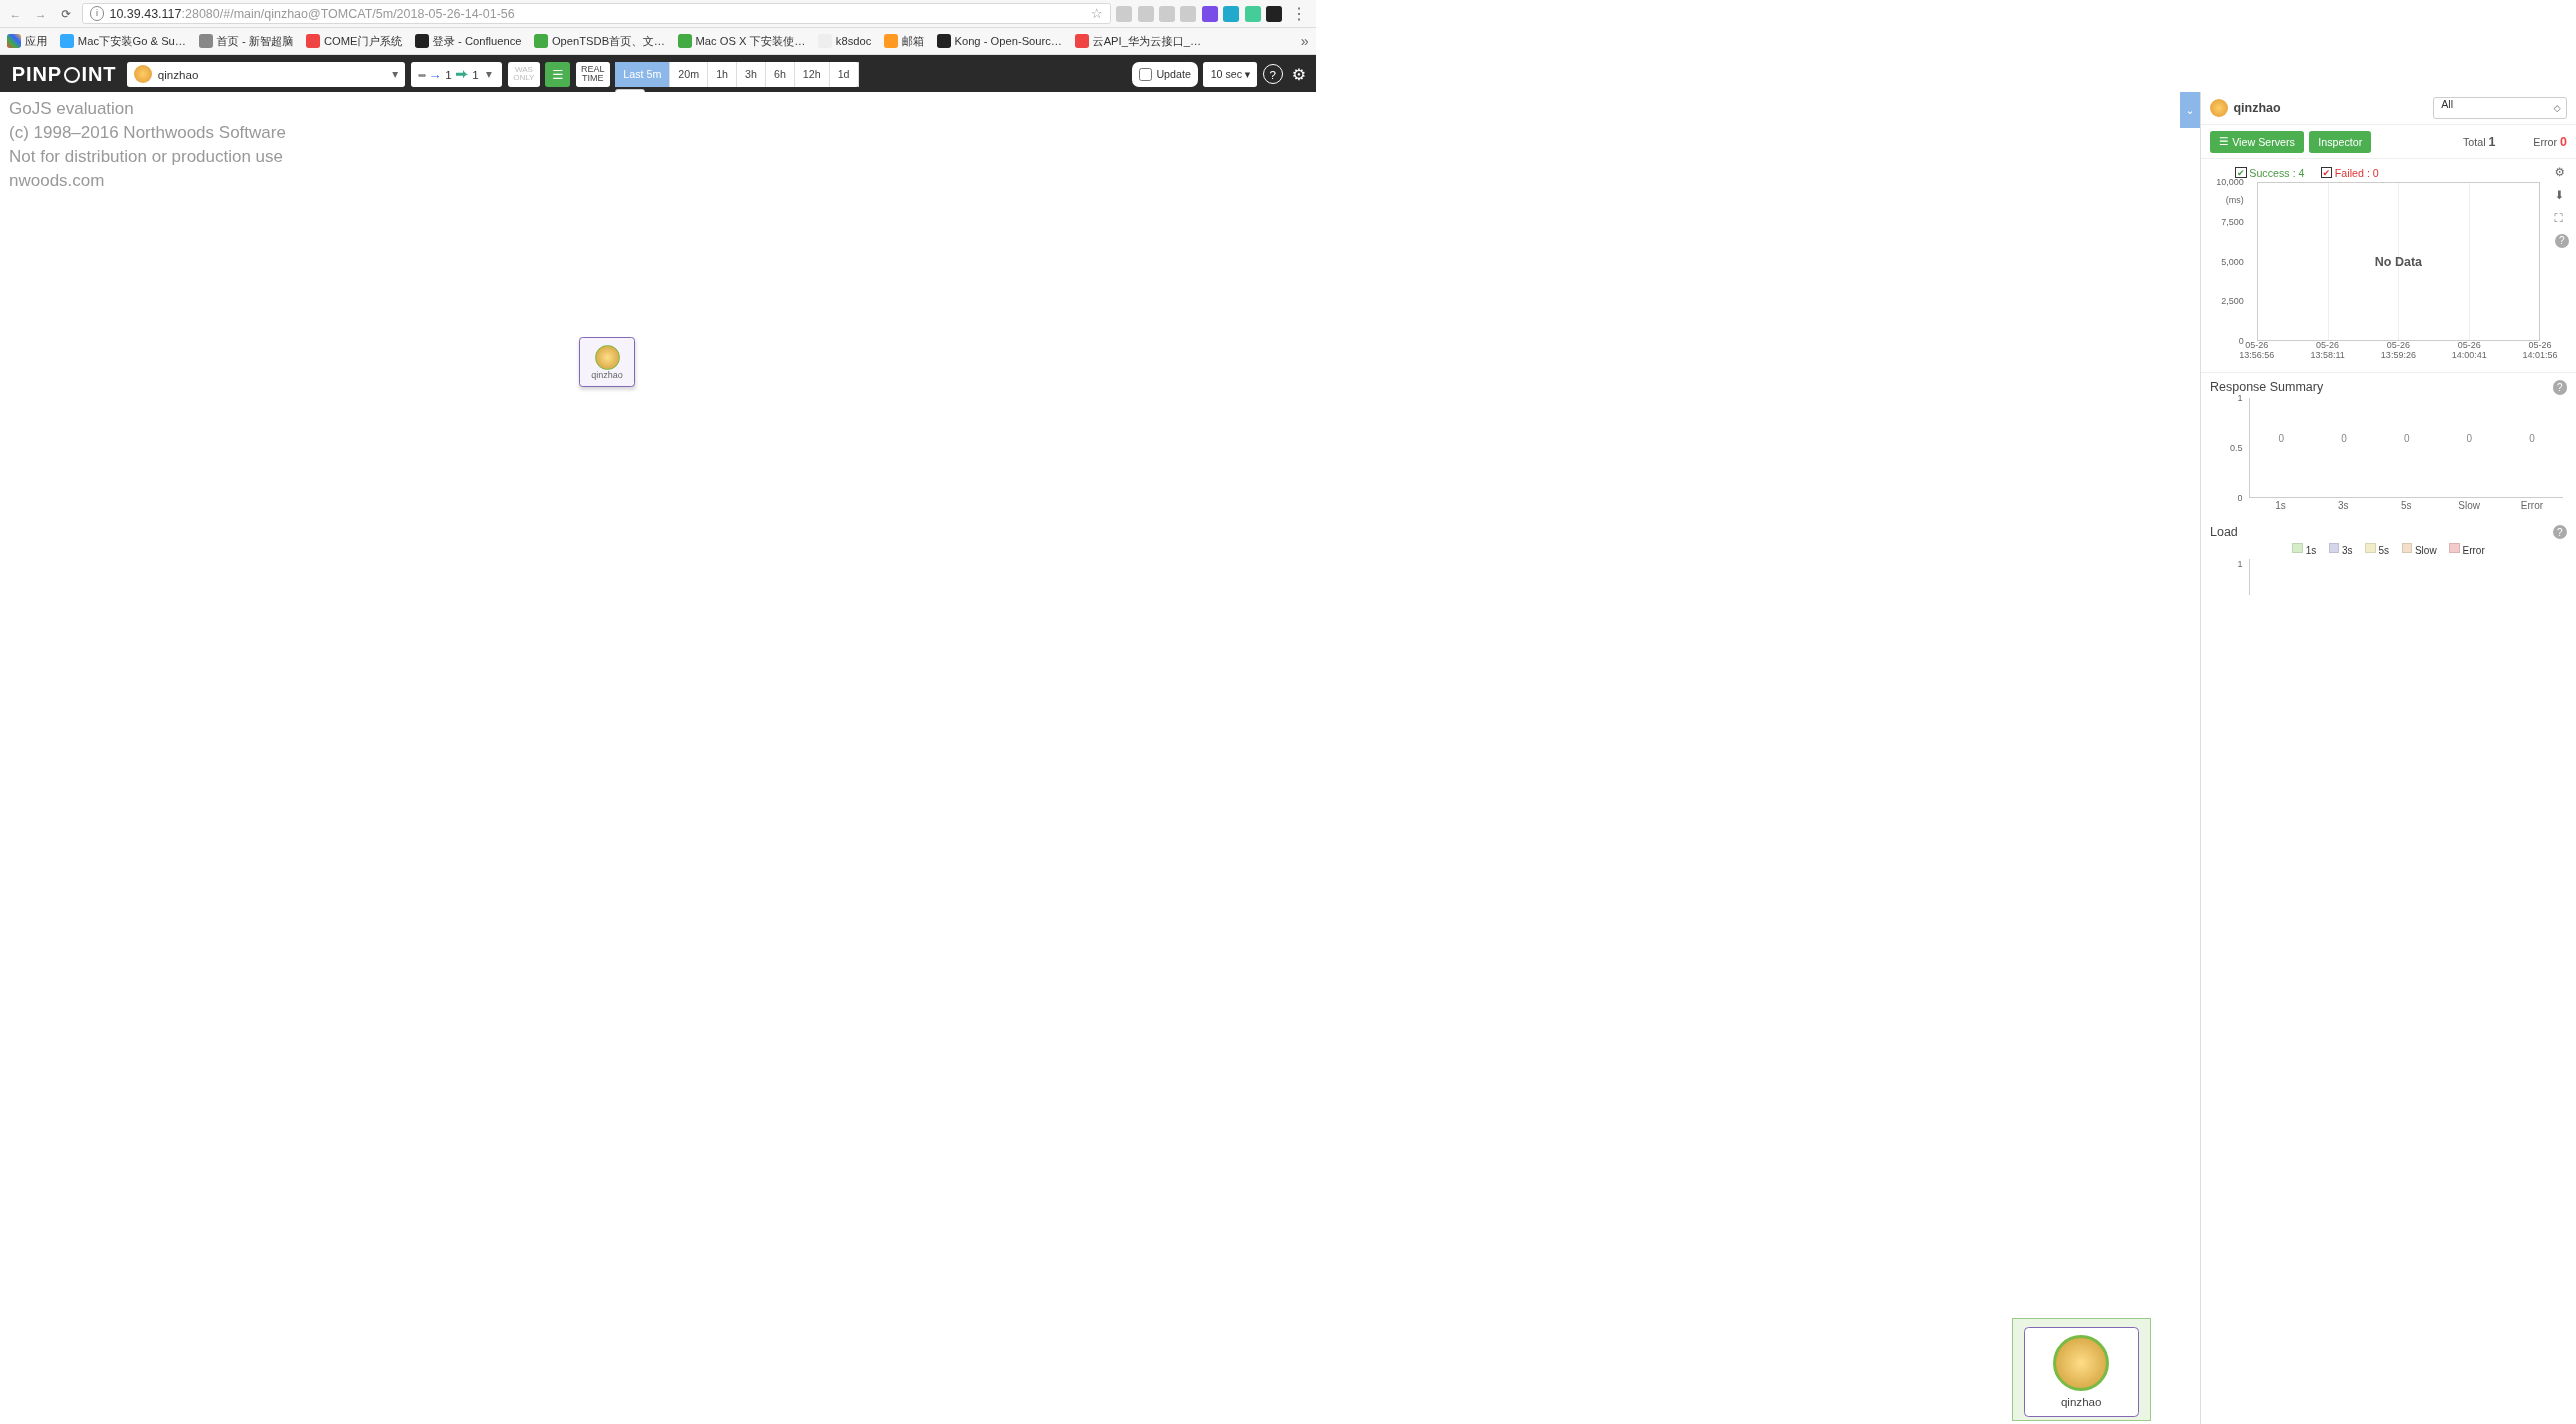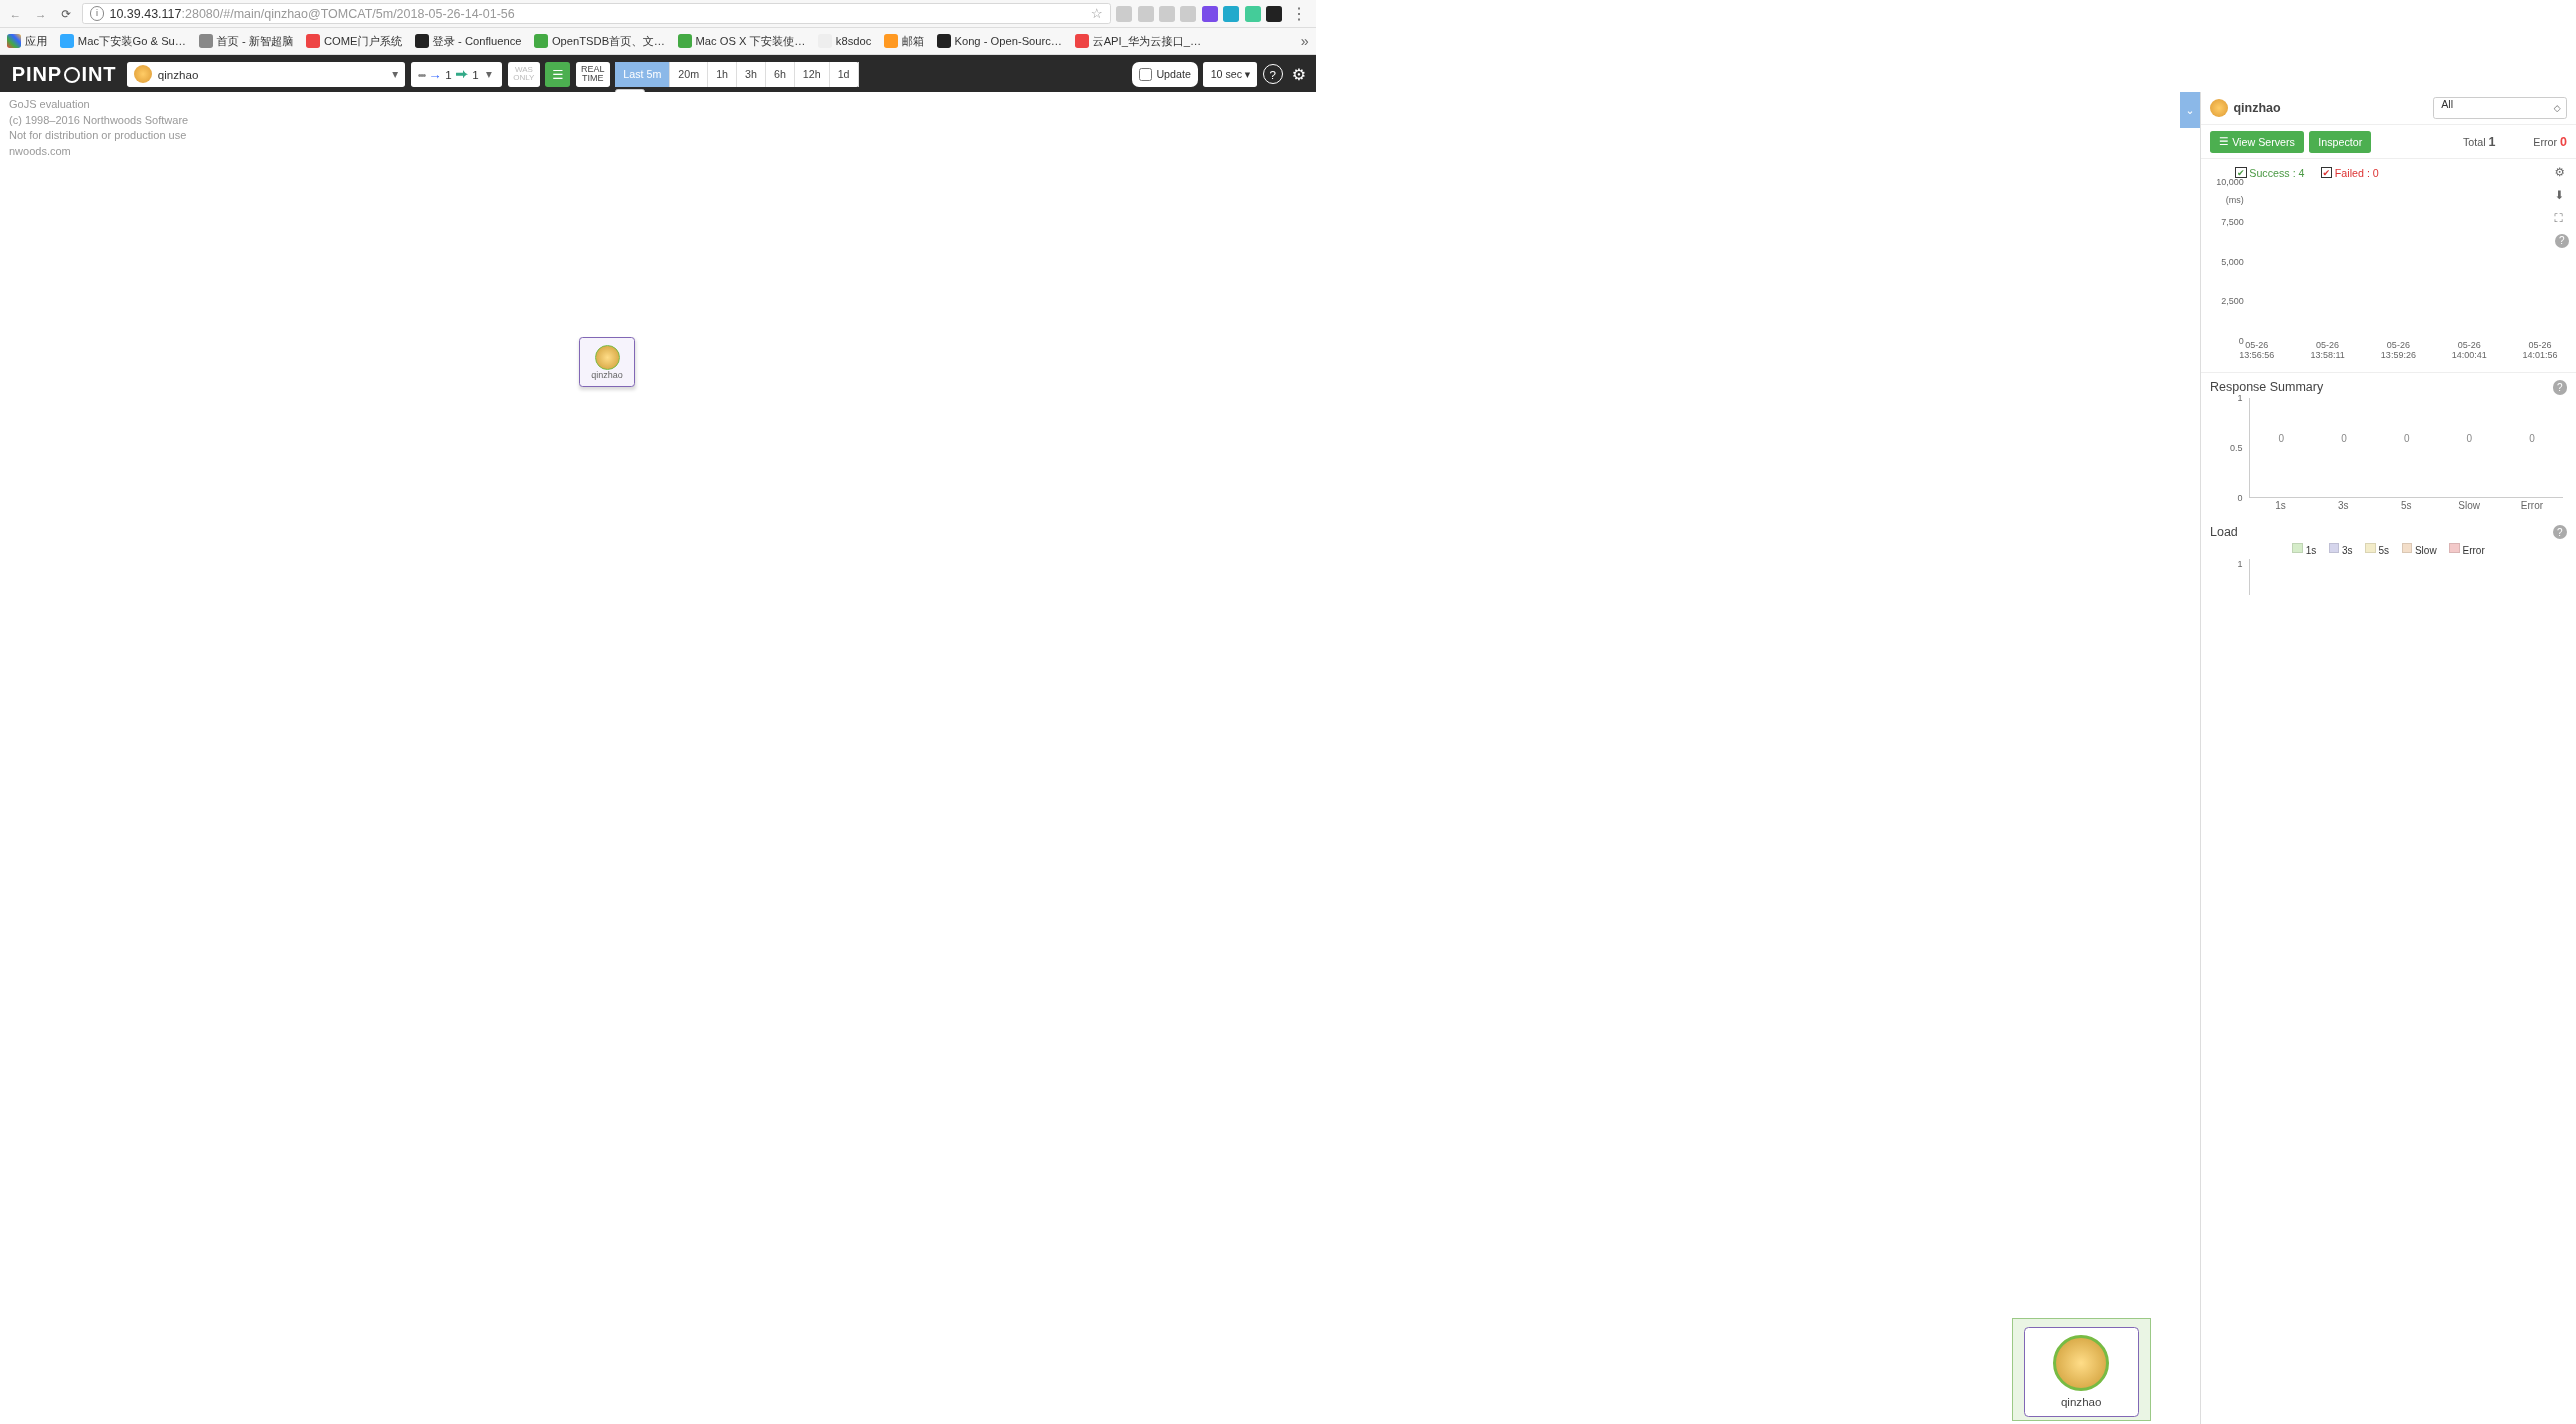--- a/index.html
+++ b/index.html
@@ -50,21 +50,21 @@
 .pp-right{margin-left:auto;display:flex;align-items:center;gap:5.4px;}
 .update-box{height:25px;background:#fff;border-radius:7px;display:flex;align-items:center;padding:0 7.2px;gap:4.5px;font-size:10.7px;}
 .update-box input{margin:0;}
 .refresh-box{height:25px;background:#fff;border-radius:2.7px;padding:0 7.2px;display:flex;align-items:center;font-size:10.7px;gap:2.7px;}
 .hdr-icon{color:#fff;font-size:16px;padding:0 3.6px;}
 .hdr-icon.circle{width:20px;height:20px;border:1.8px solid #fff;border-radius:50%;display:inline-flex;align-items:center;justify-content:center;font-size:11.6px;}
 
 
 .main{position:absolute;top:92px;left:0;right:0;bottom:0;display:flex;}
 .canvas{flex:1;position:relative;background:#fff;}
-.gojs-note{position:absolute;top:5.4px;left:9px;color:#999;font-size:11px;line-height:1.4;}
+.gojs-note{position:absolute;top:5.4px;left:9px;color:#999;font-size:17px;line-height:1.4;}
 .node{position:absolute;border:0.9px solid #8167b5;background:#f6f3fc;border-radius:3.6px;box-shadow:0.9px 2.7px 3.6px rgba(0,0,0,.15);display:flex;flex-direction:column;align-items:center;justify-content:center;font-size:9px;color:#666;}
 .node.main-node{left:579px;top:245px;width:56px;height:50px;}
 .node-icon{width:25px;height:25px;background:radial-gradient(circle,#fd8,#c93);border-radius:50%;border:1.8px solid #7b4;}
 .mini-panel{position:absolute;right:29px;bottom:2.7px;width:139px;height:103px;background:#eaf5e4;border:0.9px solid #9bc986;}
 .mini-node{position:absolute;left:10.7px;top:7.2px;width:115px;height:90px;background:#fff;border:0.9px solid #8167b5;border-radius:4.5px;display:flex;flex-direction:column;align-items:center;justify-content:center;gap:3.6px;}
 .mini-icon{width:56px;height:56px;background:radial-gradient(circle,#fd8,#c93);border-radius:50%;border:3.6px solid #7b4;}
 .sidebar-toggle{width:20px;height:36px;background:#8bb8e8;display:flex;align-items:center;justify-content:center;color:#fff;font-size:10.7px;align-self:flex-start;margin-top:0;}
 
 
 .panel{width:376px;background:#fff;border-left:0.9px solid #ddd;display:flex;flex-direction:column;overflow:hidden;}
@@ -295,20 +295,26 @@
       </div>
       <div class="line-chart">
         <div class="y-axis">
           <span class="y-tick" style="top:0%">10,000</span>
           <span class="y-tick" style="top:11%">(ms)</span>
           <span class="y-tick" style="top:25%">7,500</span>
           <span class="y-tick" style="top:50%">5,000</span>
           <span class="y-tick" style="top:75%">2,500</span>
           <span class="y-tick" style="top:100%">0</span>
         </div>
+        <div class="plot">
+          <div class="grid-v" style="left:25%"></div>
+          <div class="grid-v" style="left:50%"></div>
+          <div class="grid-v" style="left:75%"></div>
+          <div class="nodata">No Data</div>
+        </div>
         <div class="x-axis">
           <span class="x-tick" style="left:0%"><span>05-26</span><br><span>13:56:56</span></span>
           <span class="x-tick" style="left:25%"><span>05-26</span><br><span>13:58:11</span></span>
           <span class="x-tick" style="left:50%"><span>05-26</span><br><span>13:59:26</span></span>
           <span class="x-tick" style="left:75%"><span>05-26</span><br><span>14:00:41</span></span>
           <span class="x-tick" style="left:100%"><span>05-26</span><br><span>14:01:56</span></span>
         </div>
       </div>
     </div>
 

